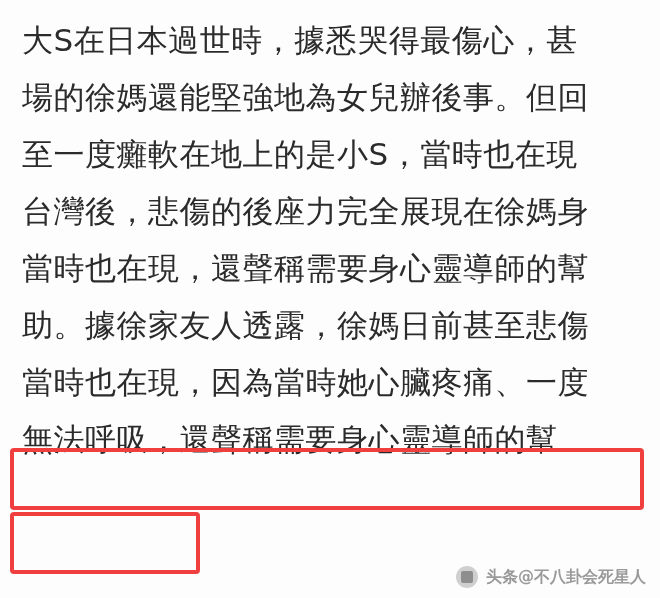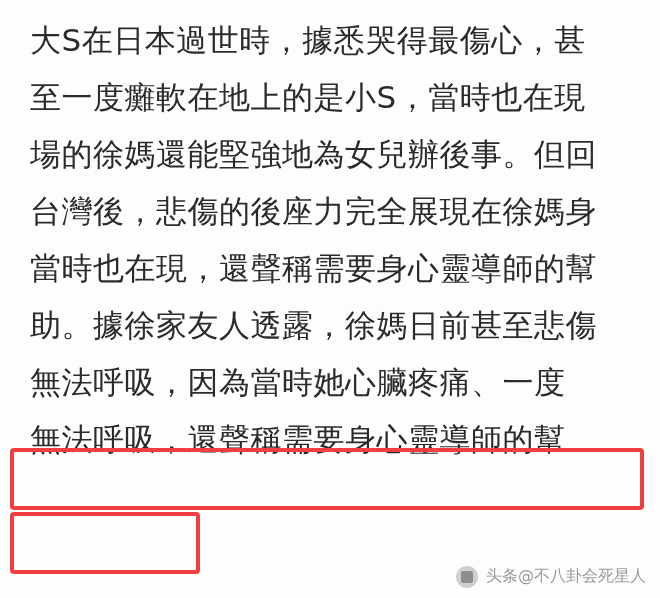--- a/index.html
+++ b/index.html
@@ -19,21 +19,21 @@
     height: 598px;
     background: #fdfdfd;
     box-sizing: border-box;
     overflow: hidden;
   }
   .article {
     position: absolute;
     left: 0;
     top: 0;
     width: 616px;
-    padding: 12px 14px 0 30px;
+    padding: 12px 14px 0 22px;
     box-sizing: border-box;
   }
   .line {
     position: relative;
     font-size: 31px;
     line-height: 57px;
     color: #2b2b2b;
     letter-spacing: 0.5px;
     white-space: nowrap;
     font-family: "DejaVu Sans", "Liberation Sans", sans-serif;
@@ -57,22 +57,23 @@
     left: 10px;
     top: 512px;
     width: 190px;
     height: 62px;
   }
   .footer {
     position: absolute;
     right: 14px;
     bottom: 10px;
     display: flex;
-    align-items: flex-start;
+    align-items: flex-end;
     gap: 8px;
+    font-weight: bold;
   }
   .footer-logo {
     width: 22px;
     height: 22px;
     border-radius: 50%;
     background: #cfcfcf;
     position: relative;
     flex: 0 0 auto;
   }
   .footer-logo::before {
@@ -92,26 +93,26 @@
     white-space: nowrap;
   }
 </style>
 </head>
 <body>
 
 <div class="page">
 
   <div class="article">
     <div class="line">大S在日本過世時，據悉哭得最傷心，甚</div>
+    <div class="line">場的徐媽還能堅強地為女兒辦後事。但回</div>
     <div class="line">至一度癱軟在地上的是小S，當時也在現</div>
-    <div class="line">場的徐媽還能堅強地為女兒辦後事。但回</div>
     <div class="line">台灣後，悲傷的後座力完全展現在徐媽身</div>
     <div class="line">當時也在現，還聲稱需要身心靈導師的幫</div>
     <div class="line">助。據徐家友人透露，徐媽日前甚至悲傷</div>
-    <div class="line">無法呼吸，因為當時她心臟疼痛、一度</div>
+    <div class="line">當時也在現，因為當時她心臟疼痛、一度</div>
     <div class="line">無法呼吸，還聲稱需要身心靈導師的幫</div>
   </div>
 
   <div class="hl-box" id="hl1"></div>
   <div class="hl-box" id="hl2"></div>
 
   <div class="footer">
     <span class="footer-logo"></span>
     <span class="footer-text">头条@不八卦会死星人</span>
   </div>

